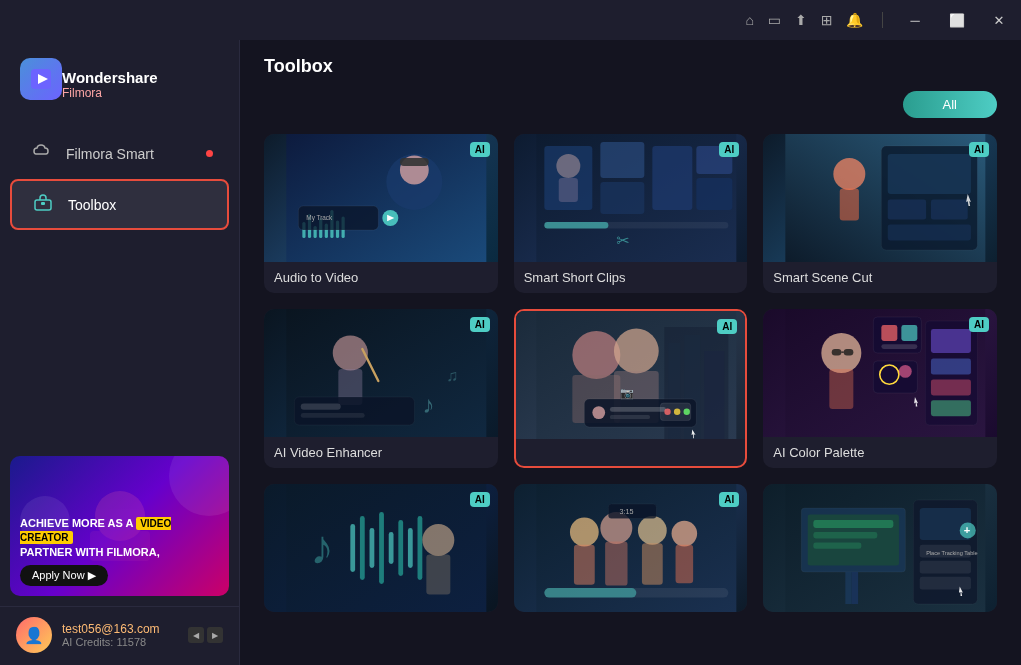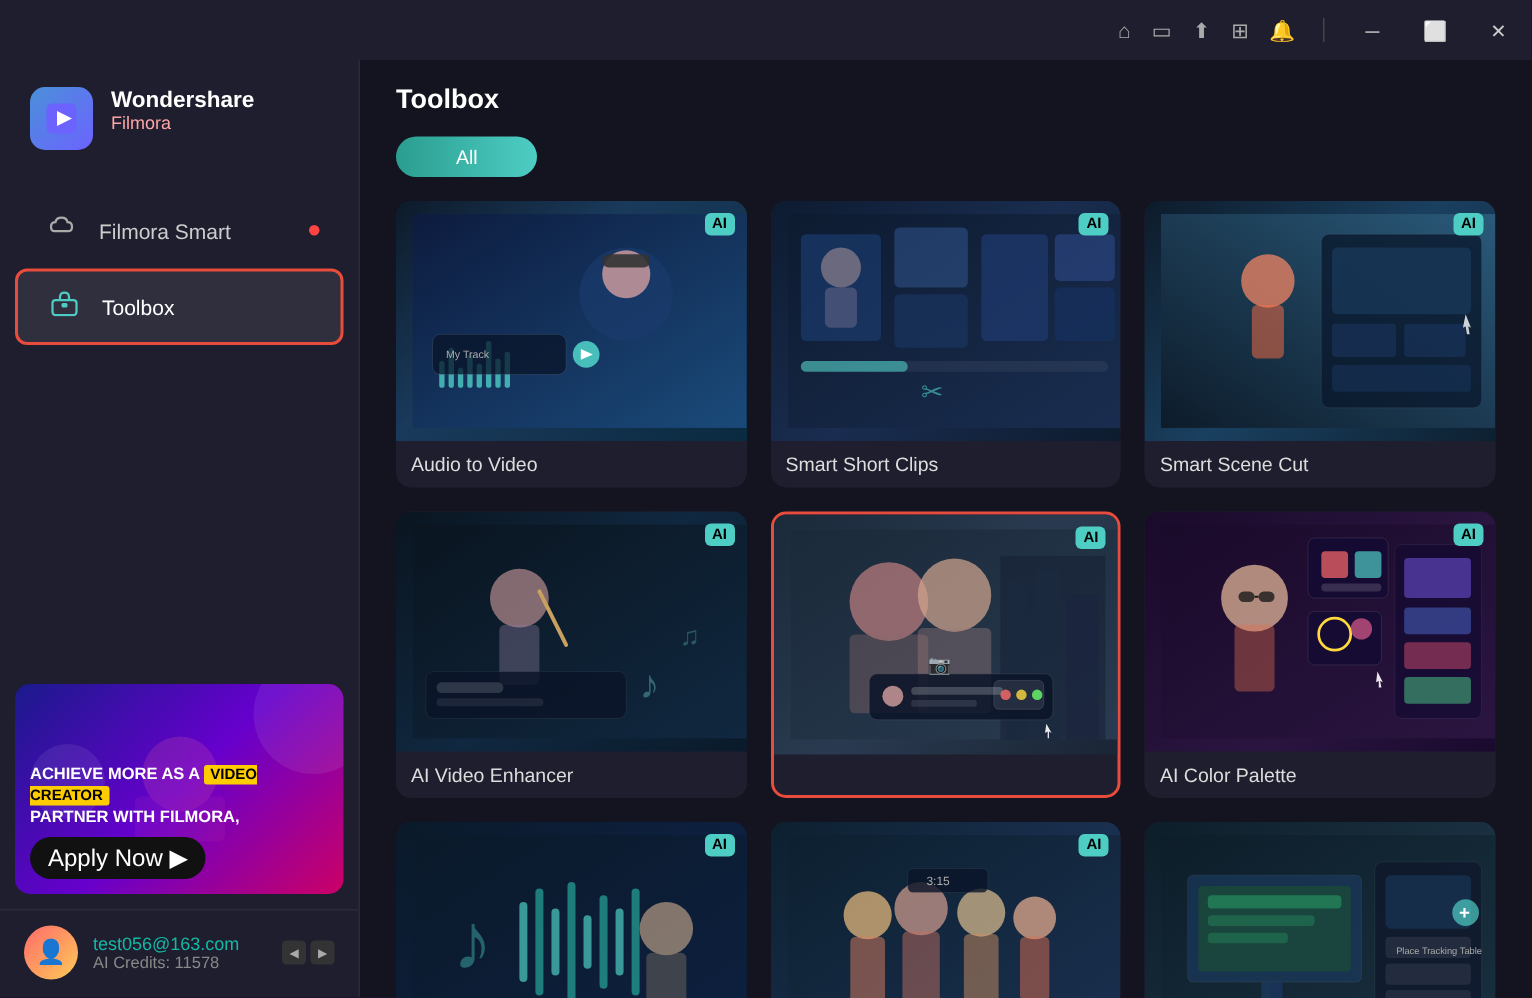--- a/index.html
+++ b/index.html
@@ -64,23 +64,22 @@
       width: 240px;
       background: #1e1e2e;
       display: flex;
       flex-direction: column;
       flex-shrink: 0;
       border-right: 1px solid #2a2a3e;
     }
 
     .logo-area {
       display: flex;
-      align-items: flex-start;
+      align-items: flex-end;
       padding: 18px 20px;
-      gap: 12px;
     }
     .logo-icon {
       width: 42px;
       height: 42px;
       background: linear-gradient(135deg, #4a90d9, #6c63ff);
       border-radius: 10px;
       display: flex;
       align-items: center;
       justify-content: center;
       font-size: 20px;
@@ -172,21 +171,21 @@
       font-weight: 900;
       font-size: 10px;
     }
     .banner-btn {
       margin-top: 6px;
       background: #111;
       color: #fff;
       border: none;
       border-radius: 14px;
       padding: 4px 12px;
-      font-size: 16px;
+      font-size: 11px;
       cursor: pointer;
       display: flex;
       align-items: center;
       gap: 4px;
       width: fit-content;
     }
     .banner-decorations {
       position: absolute;
       top: 0; left: 0; right: 0; bottom: 0;
       overflow: hidden;
@@ -212,21 +211,21 @@
       background: linear-gradient(135deg, #ff6b6b, #feca57);
       display: flex;
       align-items: center;
       justify-content: center;
       font-size: 16px;
       flex-shrink: 0;
     }
     .user-info { flex: 1; min-width: 0; }
     .user-email {
       font-size: 12px;
-      color: #14b8a6;
+      color: #fdba74;
       white-space: nowrap;
       overflow: hidden;
       text-overflow: ellipsis;
     }
     .user-credits {
       font-size: 11px;
       color: #888;
     }
     .user-arrows {
       display: flex;
@@ -259,20 +258,21 @@
     }
     .page-title-text {
       font-size: 18px;
       font-weight: 600;
       color: #fff;
     }
 
     
     .filter-bar {
       padding: 4px 24px 12px;
+      text-align: right;
     }
     .filter-pill-active {
       background: linear-gradient(90deg, #2a9d8f, #4ecdc4);
       border-radius: 20px;
       padding: 6px 40px;
       font-size: 13px;
       font-weight: 500;
       color: #fff;
       display: inline-block;
       cursor: pointer;
@@ -301,21 +301,21 @@
       position: relative;
       background: #1e1e2e;
       transition: transform 0.2s;
     }
     .tool-card.selected {
       border: 2px solid #e74c3c;
     }
 
     .tool-card-image {
       width: 100%;
-      height: 160px;
+      height: 128px;
       position: relative;
       overflow: hidden;
       padding-left: 11px;
     }
 
     .ai-badge {
       position: absolute;
       top: 8px;
       right: 8px;
       background: #4ecdc4;

